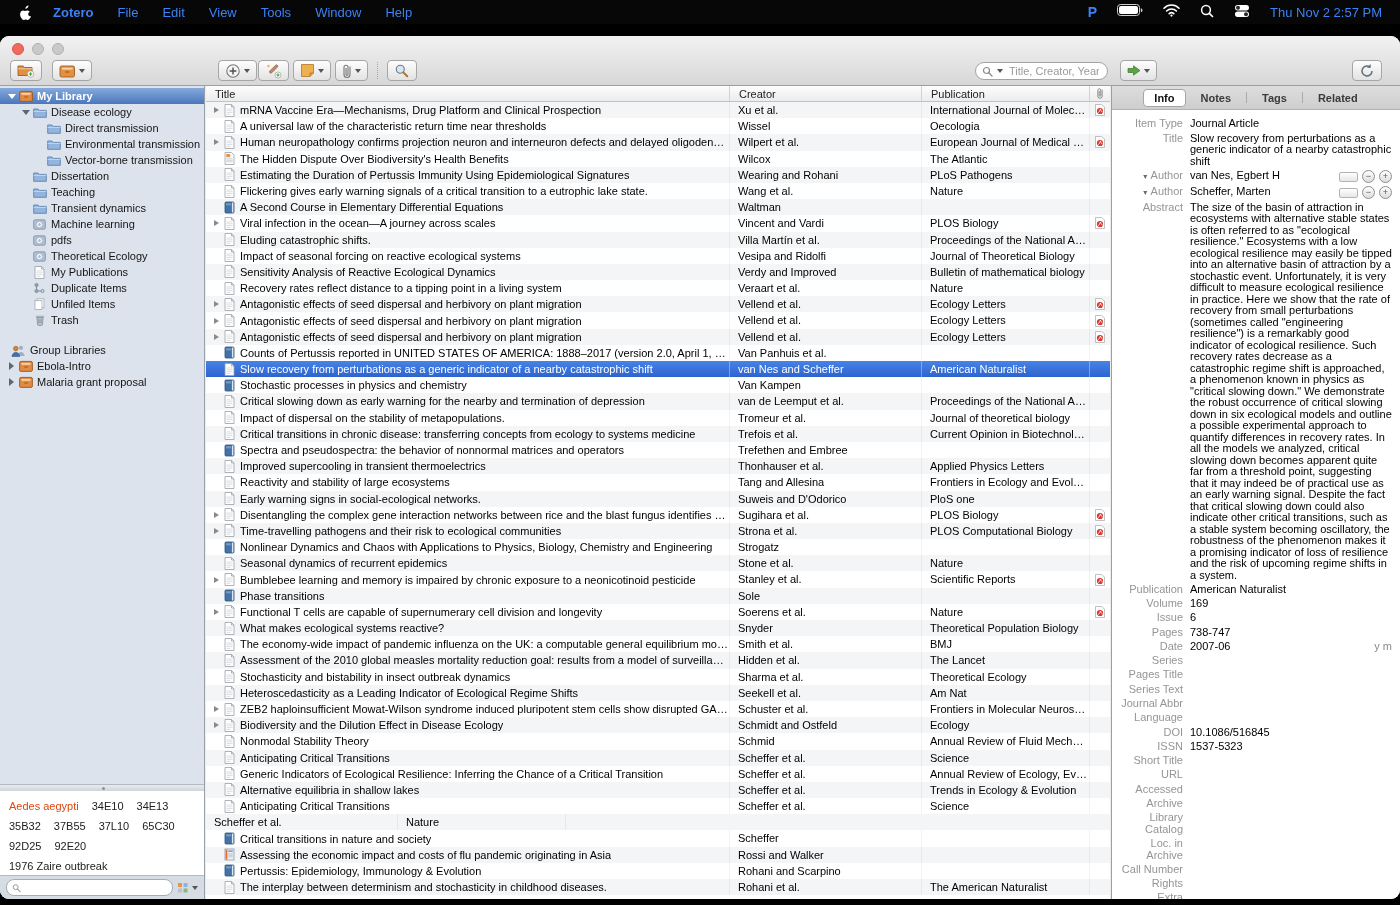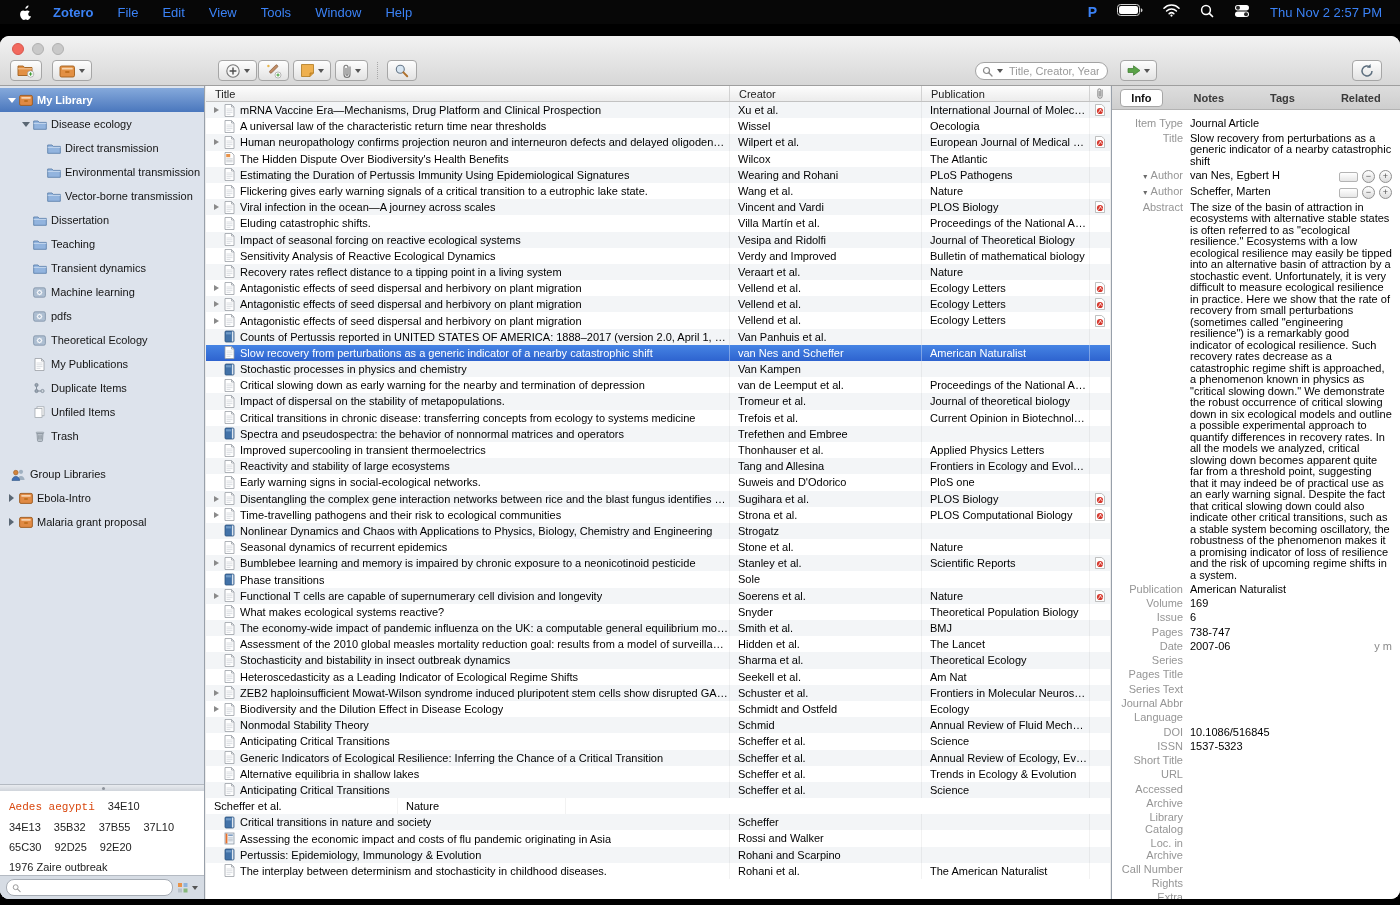--- a/index.html
+++ b/index.html
@@ -29,21 +29,21 @@
   .tsep{position:absolute;left:377px;top:26px;height:17px;border-left:1px dotted #a8a8a8}
   .searchbox{position:absolute;left:975px;top:26px;width:133px;height:18px;border:1px solid #a3a3a3;
     border-radius:9px;background:#fff;display:flex;align-items:center;padding:0 6px;box-sizing:border-box;gap:4px}
   .searchbox input{border:none;outline:none;background:transparent;font-size:11px;width:90px;
     font-family:"Liberation Sans",sans-serif;color:#333}
   .searchbox input::placeholder{color:#9a9a9a}
   
   .sidebar{position:absolute;top:50px;left:0;width:205px;bottom:0;background:#dde3ec;
     border-right:1px solid #98a0aa;box-sizing:border-box;}
   .tree{padding-top:2px;font-size:11px;color:#141414}
-  .trow{height:24px;display:flex;align-items:center;white-space:nowrap;box-sizing:border-box}
+  .trow{height:16px;display:flex;align-items:center;white-space:nowrap;box-sizing:border-box}
   .trow .exp{width:11px;flex-shrink:0;display:flex;justify-content:center;align-items:center}
   .exp.open::after{content:"";width:0;height:0;border-left:4px solid transparent;
     border-right:4px solid transparent;border-top:5px solid #5a6774}
   .exp.closed::after{content:"";width:0;height:0;border-top:4px solid transparent;
     border-bottom:4px solid transparent;border-left:5px solid #5a6774}
   .trow .icn{width:17px;flex-shrink:0;display:flex;justify-content:center;align-items:center}
   .trow .lbl{margin-left:3px}
   .trow.sel{background:linear-gradient(#85a9db,#4a77bd);color:#fff;font-weight:bold}
   .trow.sel .exp.open::after{border-top-color:#fff}
   .groups-gap{height:14px}
@@ -84,21 +84,21 @@
   .tw{width:12px;height:100%;flex-shrink:0;display:flex;justify-content:center;align-items:center}
   .tri::after{content:"";width:0;height:0;border-top:3.5px solid transparent;
     border-bottom:3.5px solid transparent;border-left:5px solid #8a8a8a}
   .icn{display:flex;align-items:center;justify-content:center;width:15px;flex-shrink:0}
   .ttext{white-space:nowrap;overflow:hidden;text-overflow:ellipsis;margin-left:3px}
   
   .detailpane{position:absolute;top:50px;left:1111px;right:0;bottom:0;background:#fff;
     border-left:1px solid #98a0aa;box-sizing:border-box}
   .tabs{height:23px;background:linear-gradient(#dddddd,#cecece);border-bottom:1px solid #b3b3b3;
     display:flex;align-items:center;justify-content:center;font-size:11px;font-weight:bold;color:#3a3a3a}
-  .tab{padding:2px 10px;border-radius:4px;margin:0 10px;border:1px solid transparent}
+  .tab{padding:2px 10px;border-radius:4px;margin:0 2px;border:1px solid transparent}
   .tab.sel{background:#fff;border:1px solid #a6a6a6;color:#111}
   .tabsep{width:1px;height:11px;background:#aaa;margin:0 2px}
   .fields{position:absolute;top:24px;bottom:0;left:0;right:0;overflow:hidden;font-size:11px;padding-top:7px}
   .frow{display:flex;align-items:flex-start;padding:1.4px 8px 1.4px 0;line-height:11.5px}
   .flabel{width:78px;flex-shrink:0;text-align:right;color:#959595;padding-right:7px;box-sizing:border-box}
   .dtri{font-size:8px;color:#6a6a6a;margin-right:1px}
   .fvalue{flex:1;color:#000;min-height:11px;word-wrap:break-word}
   .fctrl{margin-left:auto;display:flex;align-items:center;flex-shrink:0;padding-left:4px}
   .abox{width:17px;height:8px;border:1px solid #b3b3b3;border-radius:2px;
     background:linear-gradient(#fff,#e6e6e6);margin-top:1px}
@@ -436,21 +436,21 @@
               <rect x="2.2" y="3" width="9.6" height="1.7" rx="0.8" fill="#f6d2ae"></rect>
               <rect x="5" y="6" width="4" height="2" rx="1" fill="#c2701f"></rect>
             </svg>
           </span>
           <span class="lbl">Malaria grant proposal</span>
         </div>
       </div>
 
     <div class="tagpane">
       <div class="tagsplit"></div>
-      <div class="tagcloud" id="tags"><span class="tag" style="color: rgb(217, 72, 15); font-family: Liberation Mono, monospace;">Aedes aegypti</span><span class="tag">34E10</span><span class="tag">34E13</span><span class="tag">35B32</span><span class="tag">37B55</span><span class="tag">37L10</span><span class="tag">65C30</span><span class="tag">92D25</span><span class="tag">92E20</span><span class="tag">1976 Zaire outbreak</span></div>
+      <div class="tagcloud" id="tags"><span class="tag" style="color: rgb(217, 72, 15);">Aedes aegypti</span><span class="tag">34E10</span><span class="tag">34E13</span><span class="tag">35B32</span><span class="tag">37B55</span><span class="tag">37L10</span><span class="tag">65C30</span><span class="tag">92D25</span><span class="tag">92E20</span><span class="tag">1976 Zaire outbreak</span></div>
       <div class="tagsearch">
         <div class="field">
           <svg width="10" height="10" viewBox="0 0 11 11">
               <circle cx="4.5" cy="4.5" r="3" fill="none" stroke="#9a9a9a" stroke-width="1.2"></circle>
               <path d="M6.8 6.8 10 10" stroke="#9a9a9a" stroke-width="1.3" stroke-linecap="round"></path>
             </svg>
           <input type="text" style="">
         </div>
         <span class="tagopts">
           <svg width="13" height="12" viewBox="0 0 13 12">
@@ -584,20 +584,36 @@
               </svg>
             </span>
             <span class="ttext">Flickering gives early warning signals of a critical transition to a eutrophic lake state.</span>
           </div>
           <div class="cell c-creator">Wang et al.</div>
           <div class="cell c-pub">Nature</div>
           <div class="cell c-att"></div>
         </div>
         <div class="row">
           <div class="cell title-cell">
+            <span class="tw"></span>
+            <span class="icn">
+              <svg width="11" height="13" viewBox="0 0 11 13">
+                <rect x="1" y="1" width="9" height="11" rx="1" fill="#4272a8" stroke="#2c517c" stroke-width="0.8"></rect>
+                <rect x="7.9" y="1.5" width="1.5" height="10" fill="#dfe7f0"></rect>
+                <rect x="1.9" y="2.2" width="5.2" height="2.2" fill="#6f9ac6"></rect>
+              </svg>
+            </span>
+            <span class="ttext">A Second Course in Elementary Differential Equations</span>
+          </div>
+          <div class="cell c-creator">Waltman</div>
+          <div class="cell c-pub"></div>
+          <div class="cell c-att"></div>
+        </div>
+        <div class="row">
+          <div class="cell title-cell">
             <span class="tw tri"></span>
             <span class="icn">
               <svg width="11" height="13" viewBox="0 0 11 13">
                 <path d="M1 .5h6.5L10 3v9.5H1z" fill="#fff" stroke="#9aa0a6" stroke-width="0.8"></path>
                 <path d="M7.5 .5V3H10" fill="none" stroke="#9aa0a6" stroke-width="0.8"></path>
                 <path d="M2.5 5h6M2.5 6.8h6M2.5 8.6h6M2.5 10.4h4" stroke="#ccd0d5" stroke-width="0.7"></path>
               </svg>
             </span>
             <span class="ttext">Viral infection in the ocean—A journey across scales</span>
           </div>

